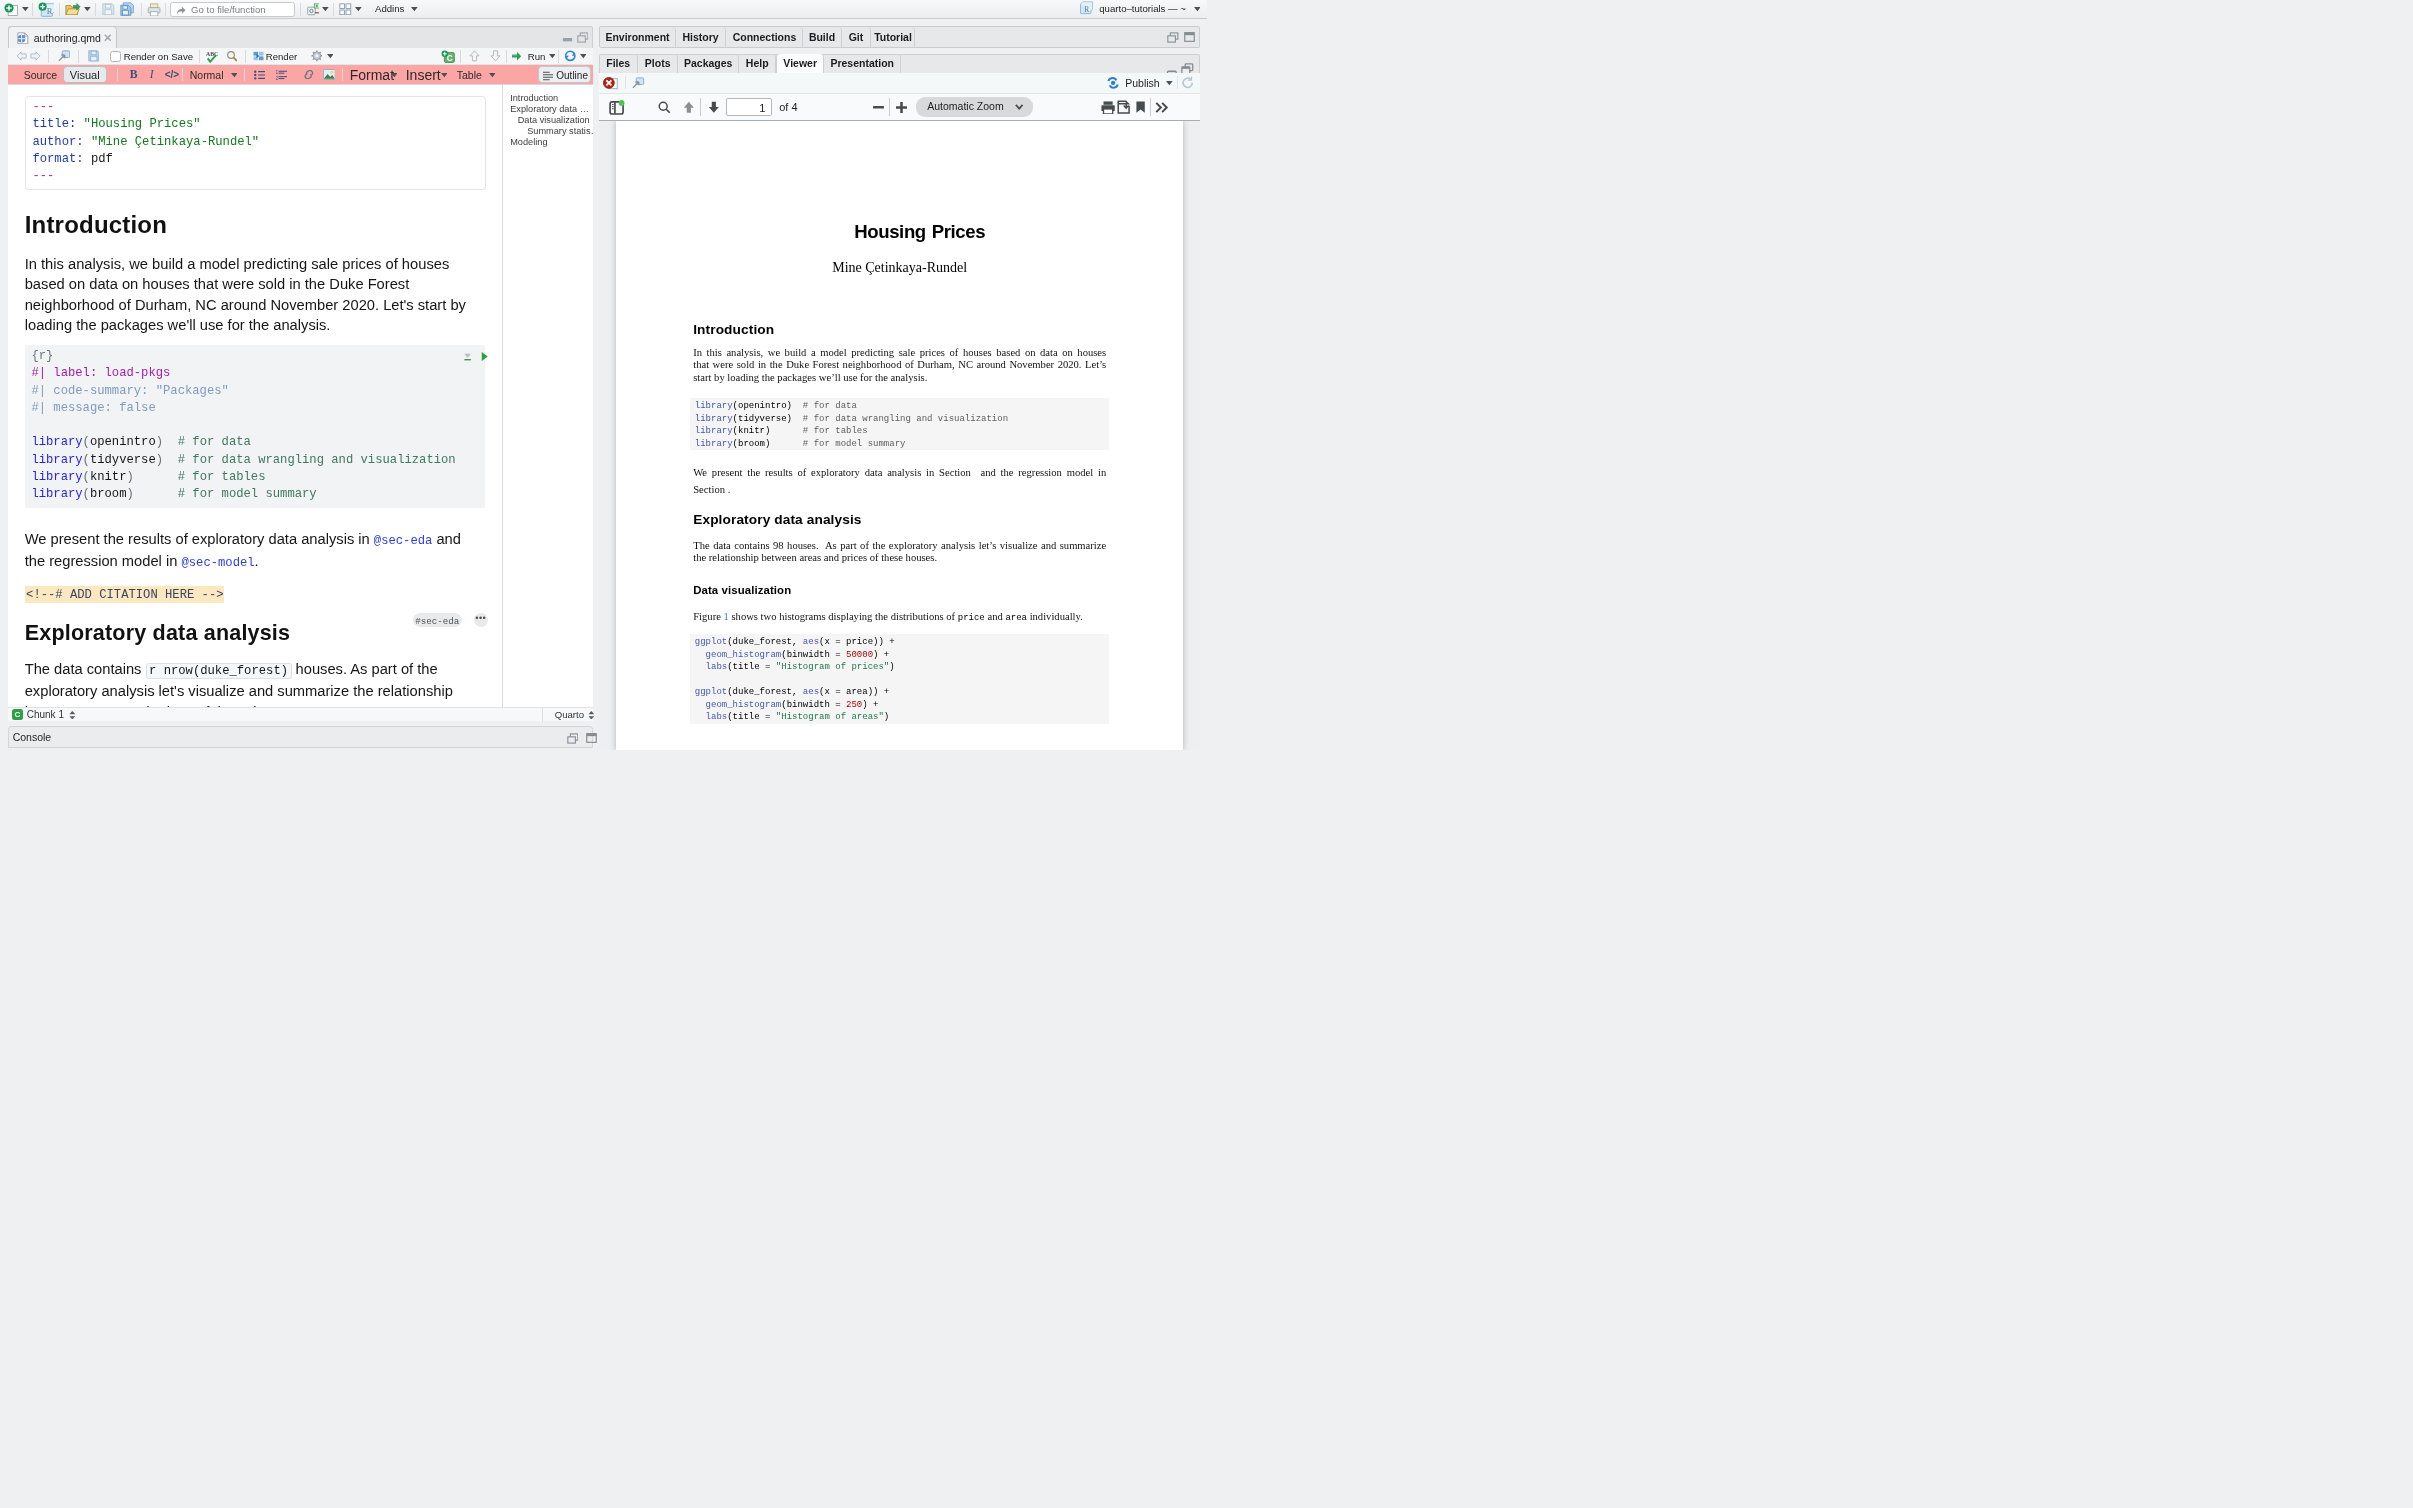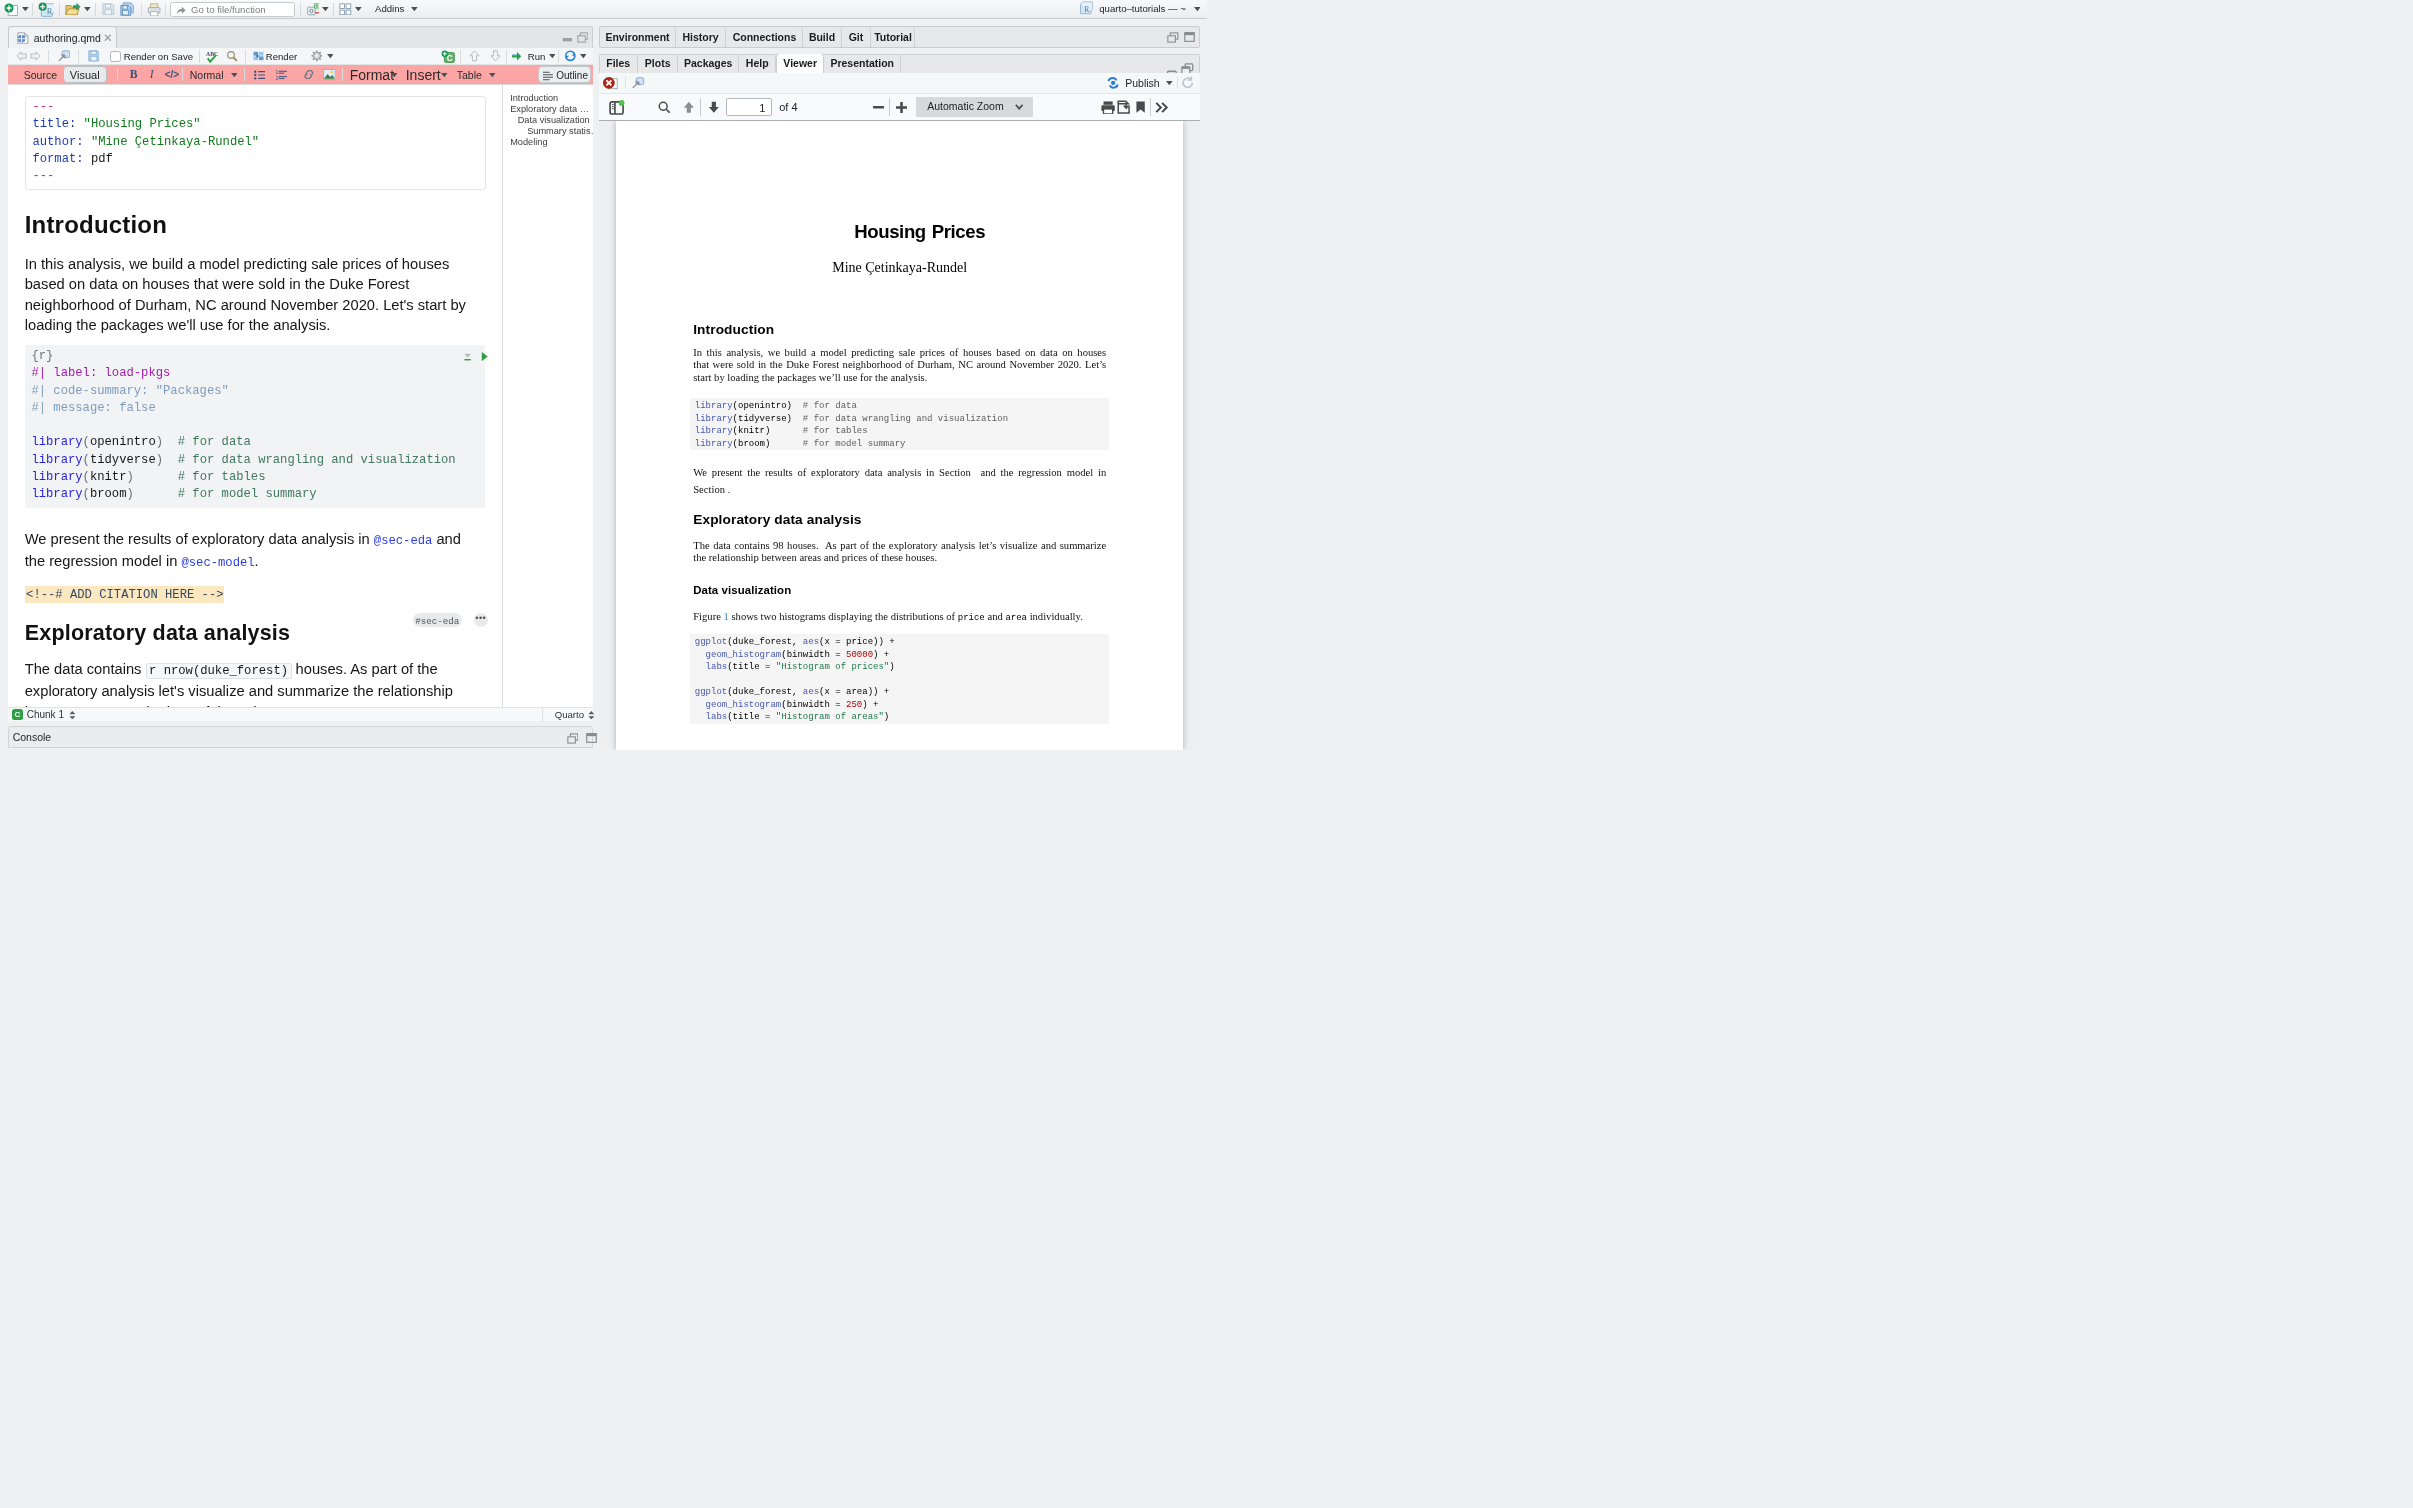--- a/index.html
+++ b/index.html
@@ -502,21 +502,21 @@
     <div class="abs" style="left:180px;top:0;line-height:27px;font-size:11px;color:#222;">of 4</div>
     
     <path></path>
     <svg class="abs" style="left:274px;top:12px" width="11" height="2.5" viewBox="0 0 13 3">
         <rect width="13" height="3" fill="#474b4e"></rect>
       </svg>
     <div class="tbsep" style="left:290px;top:4.2px;height:17.6px;background:#c9cdd0"></div>
     <svg class="abs" style="left:297px;top:8px" width="11" height="11" viewBox="0 0 13 13">
         <path d="M5 0 h3 v5 h5 v3 h-5 v5 h-3 v-5 h-5 v-3 h5 z" fill="#474b4e"></path>
       </svg>
-    <div class="abs" style="left:317px;top:3.4px;width:117px;height:19.7px;background:#d8d9db;border-radius:0;">
+    <div class="abs" style="left:317px;top:3.4px;width:117px;height:19.7px;background:#d8d9db;border-radius:9px;">
       <div class="abs" style="left:11px;top:0;line-height:19px;font-size:10.5px;color:#222;">Automatic Zoom</div>
       <svg class="abs" style="left:99px;top:6.7px" width="8.4" height="5.9" viewBox="0 0 10 7">
           <path d="M1 1 L5 5.5 L9 1" fill="none" stroke="#474b4e" stroke-width="2"></path>
         </svg>
     </div>
     
     <svg class="abs" style="left:502px;top:6.7px" width="14.2" height="13.4" viewBox="0 0 17 16">
       <rect x="3" y="0.5" width="11" height="4" fill="#474b4e"></rect>
       <rect x="0.5" y="5" width="16" height="7" rx="1" fill="#474b4e"></rect>
       <rect x="3" y="9.5" width="11" height="6" fill="#fff" stroke="#474b4e" stroke-width="1.6"></rect>

